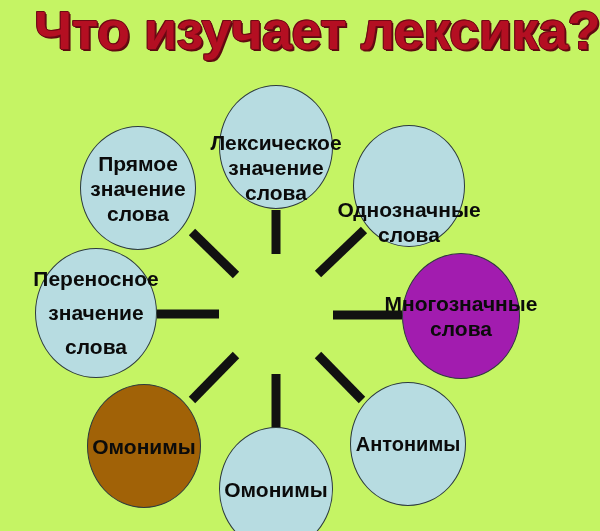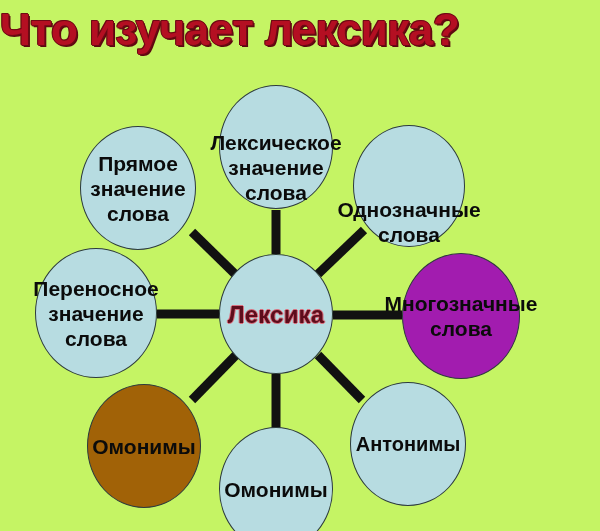--- a/index.html
+++ b/index.html
@@ -20,22 +20,22 @@
     background: #c5f464;
     overflow: hidden;
   }
 
   
   #title {
     position: absolute;
     left: 0;
     top: 4px;
     width: 600px;
-    text-align: left;
-    font-size: 44px;
+    text-align: right;
+    font-size: 54px;
     font-weight: bold;
     line-height: 52px;
     color: #b40f22;
     letter-spacing: -0.5px;
     text-shadow:
       1px 0 0 #6e0a14,
       -1px 0 0 #6e0a14,
       0 1px 0 #6e0a14,
       0 -1px 0 #6e0a14,
       1px 1px 0 #6e0a14,
@@ -130,37 +130,34 @@
         <div class="node" style="left: 80px; top: 126px; width: 116px; height: 124px; background: rgb(183, 220, 225); border-color: rgb(45, 59, 61);">
           <span class="node-label" style="font-size: 21px; line-height: 25px;">Прямое
 значение
 слова</span>
         </div>
         <div class="node" style="left: 353px; top: 125px; width: 112px; height: 122px; background: rgb(183, 220, 225); border-color: rgb(45, 59, 61);">
           <span class="node-label" style="font-size: 21px; line-height: 25px; margin-top: 36px;">Однозначные
 слова</span>
         </div>
         <div class="node" style="left: 35px; top: 248px; width: 122px; height: 130px; background: rgb(183, 220, 225); border-color: rgb(45, 59, 61);">
-          <span class="node-label" style="font-size: 21px; line-height: 25px;">Переносное
+          <span class="node-label" style="font-size: 21px; line-height: 34px;">Переносное
 значение
 слова</span>
         </div>
         <div class="node" style="left: 402px; top: 253px; width: 118px; height: 126px; background: #a21caf; border-color: rgb(45, 59, 61);">
           <span class="node-label" style="font-size: 21px; line-height: 25px;">Многозначные
 слова</span>
         </div>
         <div class="node" style="left: 87px; top: 384px; width: 114px; height: 124px; background: #a16207; border-color: rgb(45, 59, 61);">
           <span class="node-label" style="font-size: 21px; line-height: 25px;">Омонимы</span>
         </div>
         <div class="node" style="left: 350px; top: 382px; width: 116px; height: 124px; background: rgb(183, 220, 225); border-color: rgb(45, 59, 61);">
           <span class="node-label" style="font-size: 20px; line-height: 25px;">Антонимы</span>
         </div>
         <div class="node" style="left: 219px; top: 427px; width: 114px; height: 124px; background: rgb(183, 220, 225); border-color: rgb(45, 59, 61);">
           <span class="node-label" style="font-size: 21px; line-height: 25px;">Омонимы</span>
         </div>
       </div>
 
-    <div class="node" id="node-center" style="left: 219px; top: 254px; width: 114px; height: 120px; background: rgb(183, 220, 225); border-color: rgb(45, 59, 61);">
-      <span class="node-label" style="color: rgb(93, 13, 28);">Лексика</span>
-    </div>
 
   </div>
 </div>
 
 </body></html>

